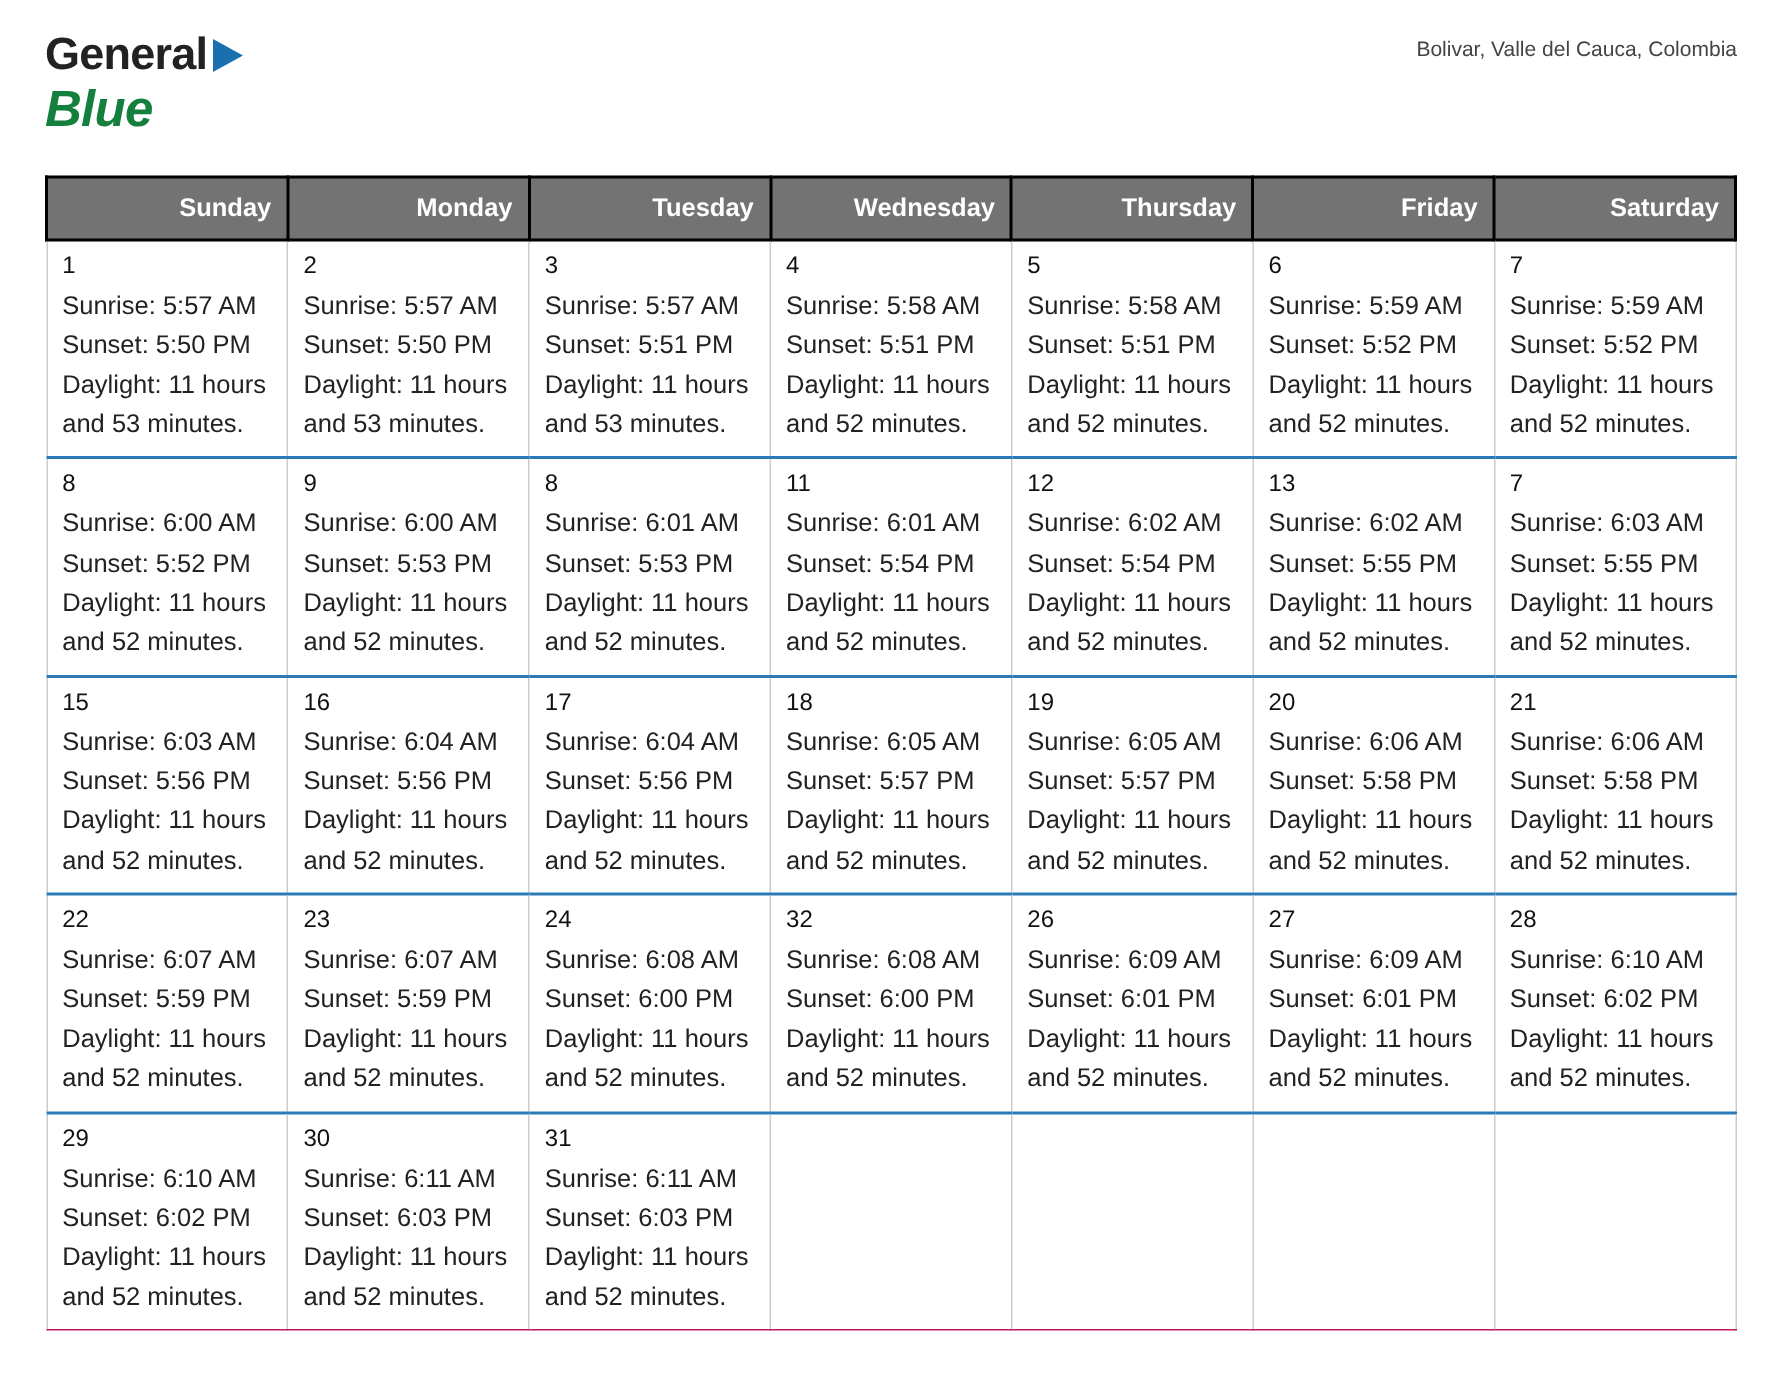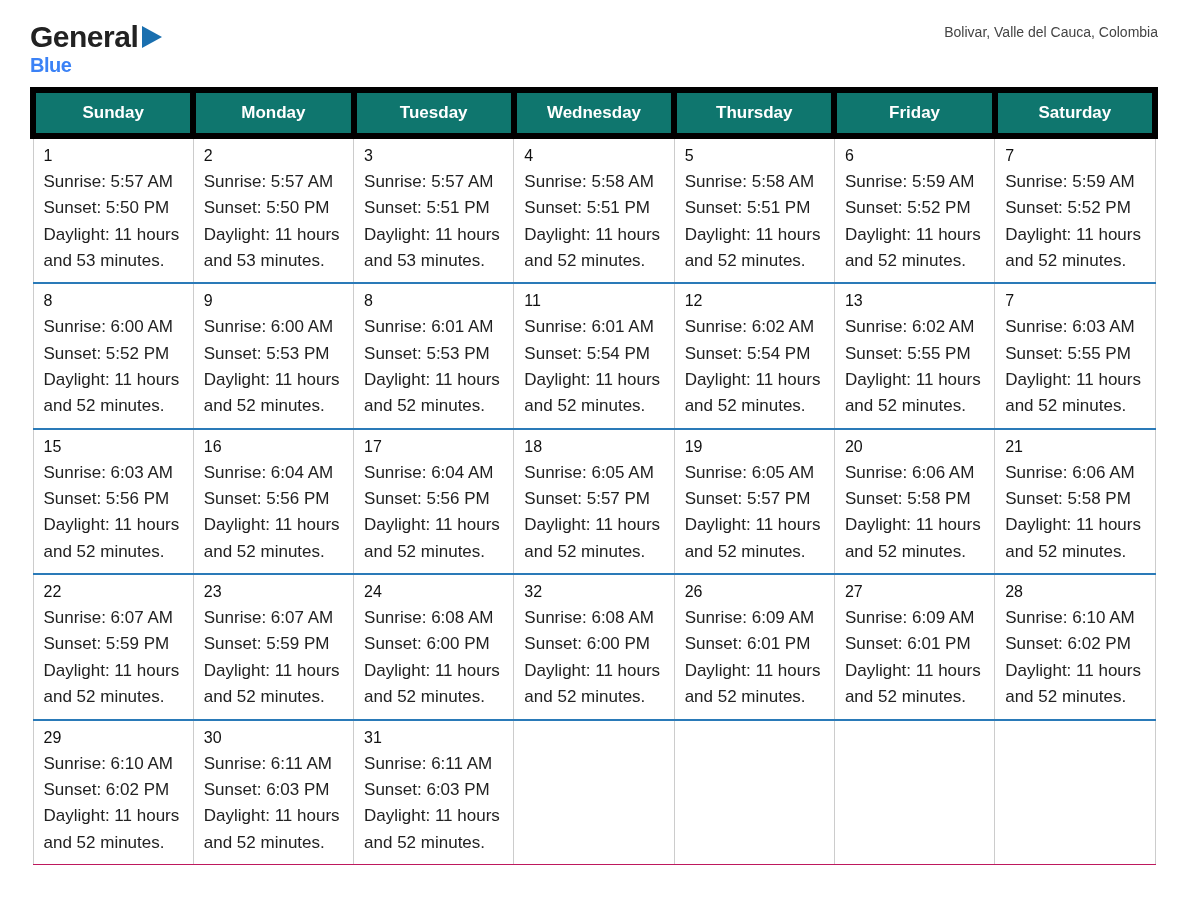--- a/index.html
+++ b/index.html
@@ -7,21 +7,21 @@
       font-family: Arial, sans-serif;
       background: #fff;
       width: 1188px;
       min-height: 918px;
       padding: 20px 30px;
     }
     .header {
       display: flex;
       justify-content: space-between;
       align-items: flex-start;
-      margin-bottom: 10px;
+      margin-bottom: 24px;
     }
     .logo {
       display: flex;
       flex-direction: column;
       align-items: flex-start;
     }
     .title-section {
       text-align: right;
     }
     .month-title {
@@ -34,27 +34,27 @@
       font-size: 14px;
       color: #444;
       margin-top: 4px;
     }
     table {
       width: 100%;
       border-collapse: collapse;
       margin-top: 10px;
     }
     th {
-      background-color: #0f766e;
+      background-color: #737373;
       color: #fff;
       font-size: 17px;
       font-weight: bold;
       padding: 10px 10px;
-      text-align: center;
-      border: 6px solid #000000;
+      text-align: right;
+      border: 2px solid #000000;
     }
     td {
       vertical-align: top;
       padding: 8px 10px;
       border: 1px solid #ccc;
       width: 14.28%;
       font-size: 13px;
       color: #222;
       min-height: 95px;
     }
@@ -91,21 +91,21 @@
   <div class="logo">
     <div class="logo-row">
       <span style="font-size:30px;font-weight:bold;color:#222;letter-spacing:-0.5px;">General</span>
       <span style="display:inline-block;margin-left:4px;margin-top:4px;">
         <svg width="20" height="22" viewBox="0 0 20 22">
             <polygon points="0,0 20,11 0,22" fill="#1a6faf"></polygon>
           </svg>
       </span>
     </div>
     <div>
-      <span style="font-size:20px;font-weight:bold;color:#3b82f6;letter-spacing:-0.5px;">Blue</span>
+      <span style="font-size:34px;font-weight:bold;color:#15803d;letter-spacing:-0.5px;font-style:italic;">Blue</span>
     </div>
   </div>
   <div class="title-section">
     <div class="location">Bolivar, Valle del Cauca, Colombia</div>
   </div>
 </div>
 
 <table>
   <thead>
     <tr>

